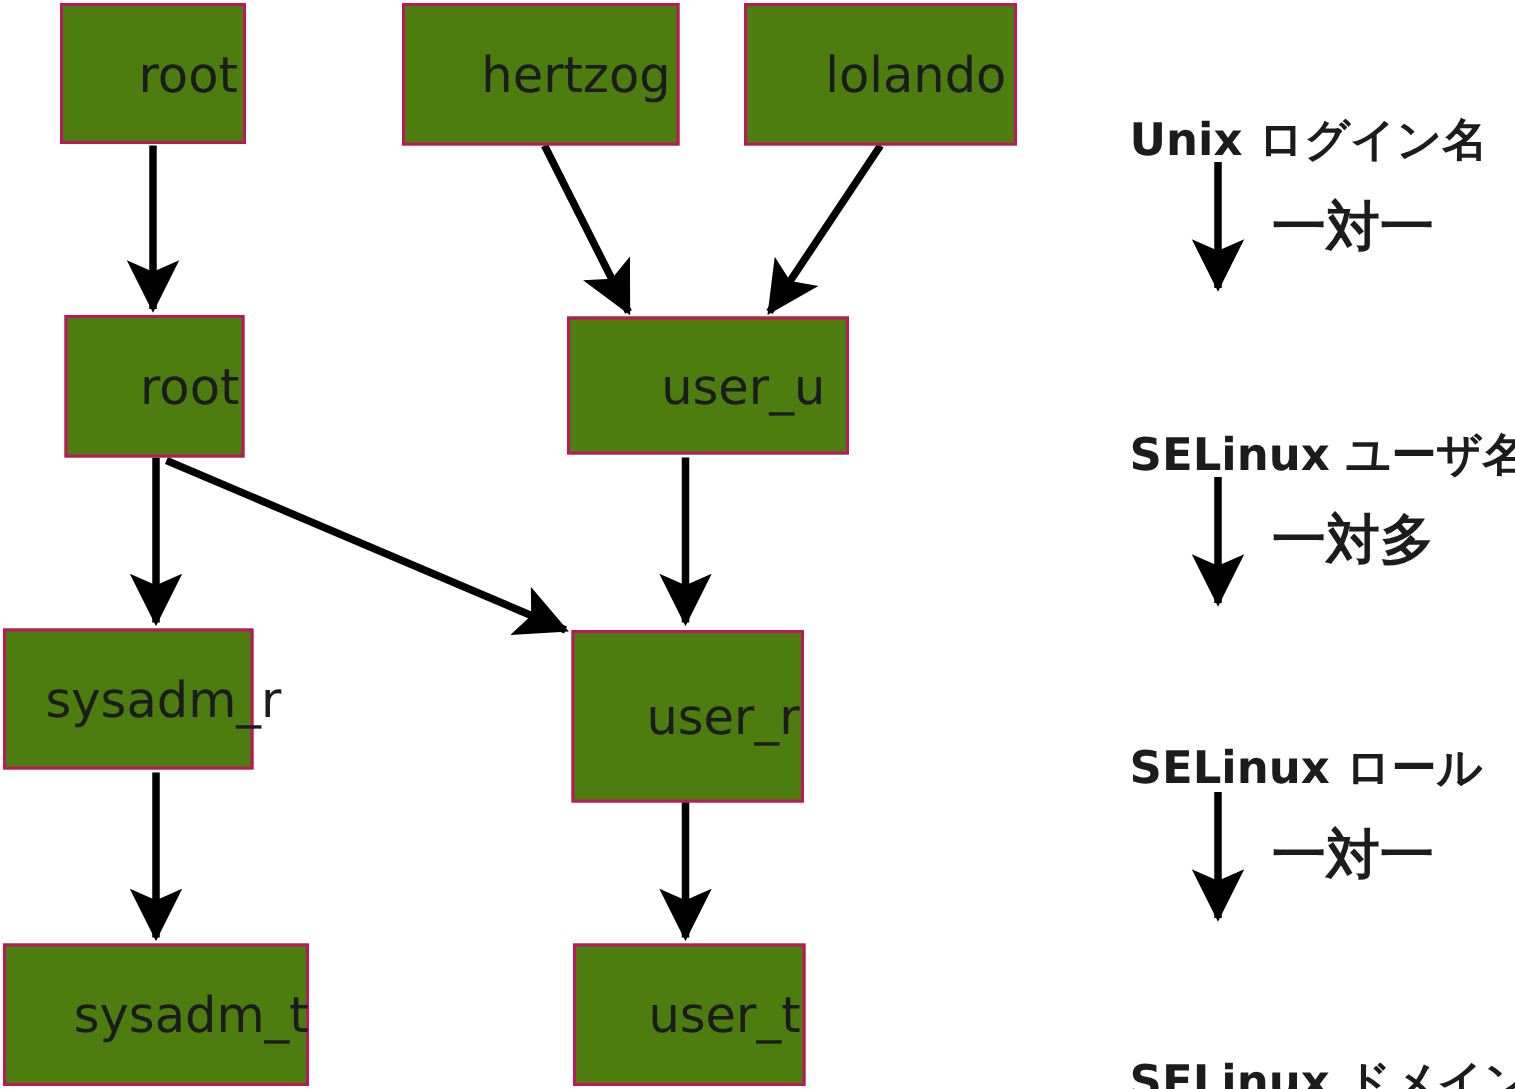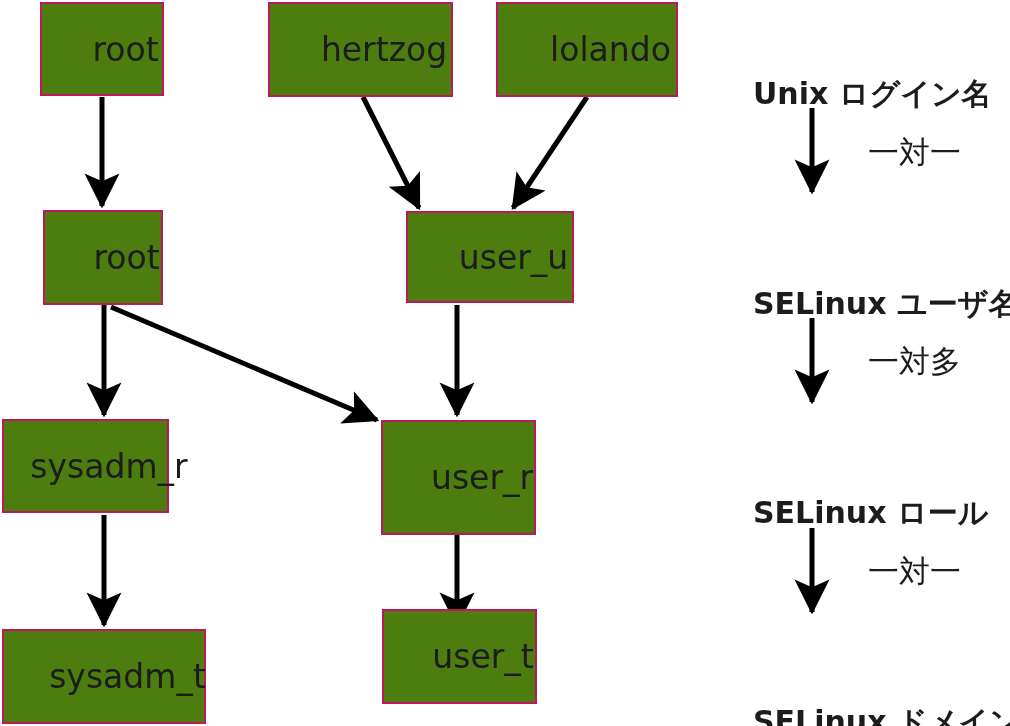--- a/index.html
+++ b/index.html
@@ -45,27 +45,26 @@
     font-size: 30px;
     font-weight: bold;
     color: #1c1c1c;
     line-height: 32px;
     white-space: nowrap;
     z-index: 2;
     margin-top: 45px;
   }
   .relation-label {
     position: absolute;
-    font-size: 31px;
-    font-weight: 400;
+    font-size: 36px;
+    font-weight: 700;
     color: #1c1c1c;
     line-height: 30px;
     white-space: nowrap;
     z-index: 2;
-    margin-left: 20px;
   }
 </style>
 </head>
 <body>
 
 <div id="canvas">
 
   <svg id="arrow-layer" viewBox="0 0 1010 726" xmlns="http://www.w3.org/2000/svg">
     <defs>
       <marker id="ah" viewBox="0 0 10 10" refX="9.3" refY="5" markerWidth="7" markerHeight="8" orient="auto" markerUnits="strokeWidth">
@@ -93,35 +92,35 @@
   <div class="node" style="left:268px; top:2px; width:185px; height:95px;">
     <span class="lbl">hertzog</span>
   </div>
   <div class="node" style="left:496px; top:2px; width:182px; height:95px;">
     <span class="lbl">lolando</span>
   </div>
 
   <div class="node" style="left:43px; top:210px; width:120px; height:95px;">
     <span class="lbl">root</span>
   </div>
-  <div class="node" style="left:378px; top:211px; width:168px; height:92px;margin-left:28px;">
+  <div class="node" style="left:378px; top:211px; width:188px; height:92px;">
     <span class="lbl">user_u</span>
   </div>
 
   <div class="node" style="left:2px; top:419px; width:167px; height:94px;">
     <span class="lbl">sysadm_r</span>
   </div>
   <div class="node" style="left:381px; top:420px; width:155px; height:115px;">
     <span class="lbl">user_r</span>
   </div>
 
   <div class="node" style="left:2px; top:629px; width:204px; height:95px;">
     <span class="lbl">sysadm_t</span>
   </div>
-  <div class="node" style="left:382px; top:609px; width:155px; height:95px;">
+  <div class="node" style="left:382px; top:629px; width:155px; height:95px;">
     <span class="lbl">user_t</span>
   </div>
 
   <div class="level-label" style="left:753px; top:33px;">Unix ログイン名</div>
   <div class="relation-label" style="left:848px; top:137px;">一対一</div>
   <div class="level-label" style="left:753px; top:243px;">SELinux ユーザ名</div>
   <div class="relation-label" style="left:848px; top:346px;">一対多</div>
   <div class="level-label" style="left:753px; top:452px;">SELinux ロール</div>
   <div class="relation-label" style="left:848px; top:556px;">一対一</div>
   <div class="level-label" style="left:753px; top:661px;">SELinux ドメイン</div>

